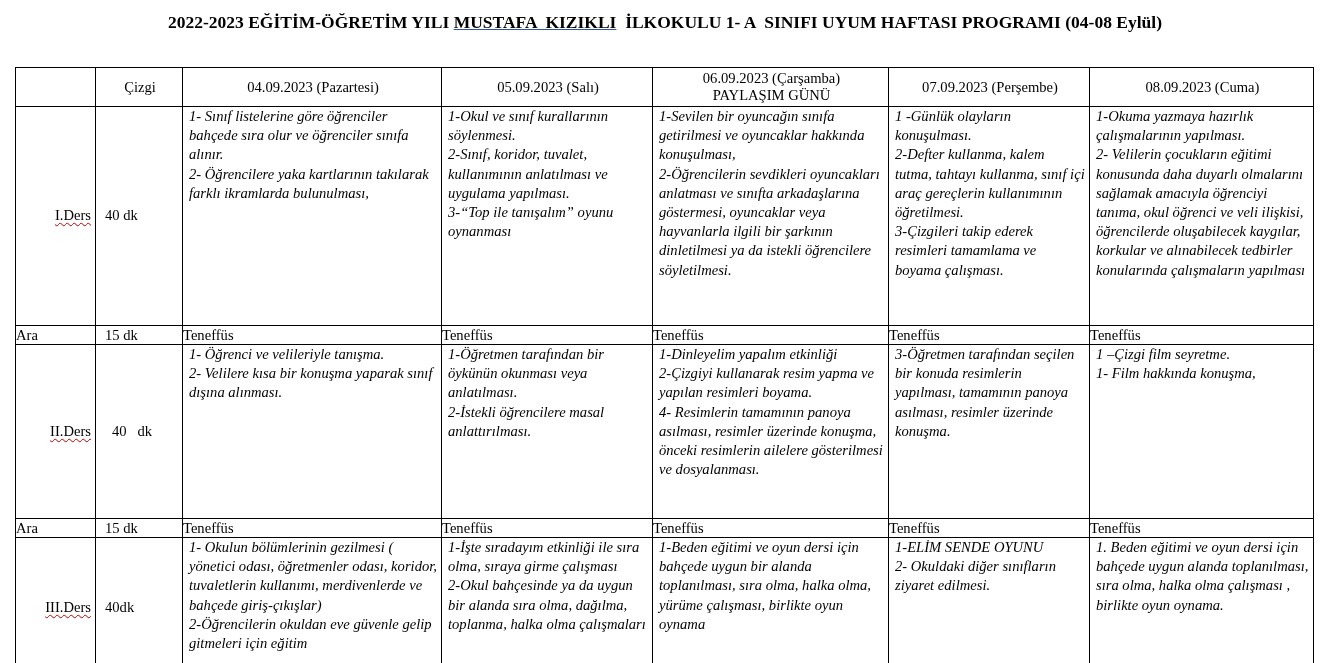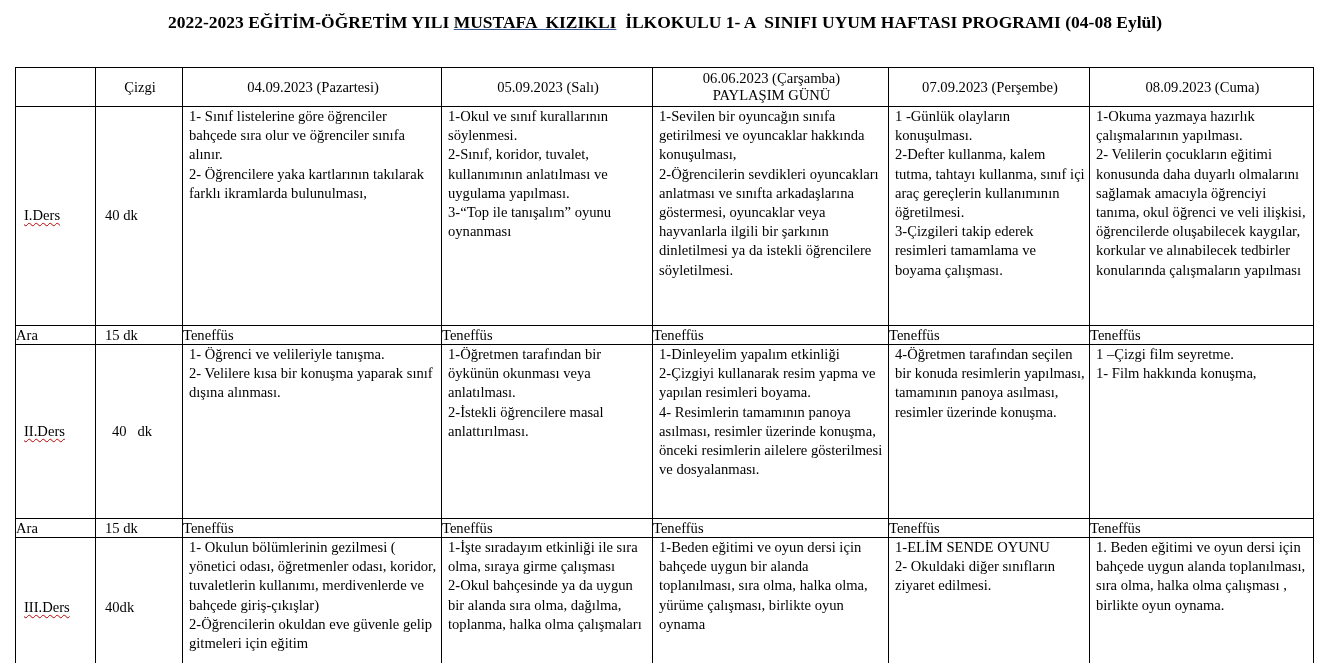--- a/index.html
+++ b/index.html
@@ -5,25 +5,25 @@
   html, body { margin:0; padding:0; background:#ffffff; }
   body { width:1320px; height:663px; overflow:hidden; position:relative;
          font-family:"Liberation Serif", serif; color:#000; }
   .title { position:absolute; top:12px; left:0; width:1330px; text-align:center;
            font-weight:bold; font-size:17.5px; letter-spacing:0; white-space:pre; }
   .title .ul { text-decoration:underline; text-decoration-color:#2f5597;font-family:Liberation Serif, serif; }
   table { position:absolute; top:67px; left:15px; border-collapse:collapse;
           table-layout:fixed; width:1298px; font-size:14.6px; line-height:19.2px; }
   td, th { border:1px solid #000; padding:0 4px 0 6px; vertical-align:top; font-weight:normal; }
   th { text-align:center; vertical-align:middle; height:38px; line-height:17px; }
-  td.lbl { text-align:left; vertical-align:middle; padding-left:8px; }
+  td.lbl { text-align:right; vertical-align:middle; padding-left:8px; }
   td.dur { text-align:left; vertical-align:middle; padding-left:9px; }
   td.ara { text-align:left; vertical-align:middle; height:18px; line-height:17px; padding:0; }
   .squig { text-decoration:underline wavy #c00000; text-decoration-thickness:1px; text-underline-offset:2px; }
-  .cell-text { white-space:pre-line; }
+  .cell-text { white-space:pre-line;font-style:italic; }
   tr.r1 td { height:218px; }
   tr.r2 td { height:173px;margin-top:32px; }
   tr.r3 td { height:140px; }
 </style>
 </head>
 <body>
 
 <div class="title"><span>2022-2023 EĞİTİM-ÖĞRETİM YILI </span><span class="ul">MUSTAFA  KIZIKLI</span><span>  İLKOKULU 1- A  SINIFI UYUM HAFTASI PROGRAMI (04-08 Eylül)</span></div>
 
 <table>
@@ -36,21 +36,21 @@
       <col style="width:201px">
       <col style="width:224px">
   </colgroup>
   <tbody>
       <tr>
     <th></th>
     <th>Çizgi</th>
     <th>04.09.2023 (Pazartesi)</th>
     <th>05.09.2023 (Salı)</th>
     <th>
-          <div>06.06.2023 (Çarşamba)</div>
+          <div>06.09.2023 (Çarşamba)</div>
           <div>PAYLAŞIM GÜNÜ</div>
         </th>
     <th>07.09.2023 (Perşembe)</th>
     <th>08.09.2023 (Cuma)</th>
   </tr>
 
   <tr class="r1">
     <td class="lbl"><span class="squig">I.Ders</span></td>
     <td class="dur">40 dk</td>
     <td class="cell-text">1- Sınıf listelerine göre öğrenciler bahçede sıra olur ve öğrenciler sınıfa alınır.
@@ -80,21 +80,21 @@
   <tr class="r2">
     <td class="lbl"><span class="squig">II.Ders</span></td>
     <td class="dur" style="white-space:pre;padding-left:16px">40   dk</td>
     <td class="cell-text">1- Öğrenci ve velileriyle tanışma.
 2- Velilere kısa bir konuşma yaparak sınıf dışına alınması.</td>
     <td class="cell-text">1-Öğretmen tarafından bir öykünün okunması veya anlatılması.
 2-İstekli öğrencilere masal anlattırılması.</td>
     <td class="cell-text">1-Dinleyelim yapalım etkinliği
 2-Çizgiyi kullanarak resim yapma ve yapılan resimleri boyama.
 4- Resimlerin tamamının panoya asılması, resimler üzerinde konuşma, önceki resimlerin ailelere gösterilmesi ve dosyalanması.</td>
-    <td class="cell-text">4-Öğretmen tarafından seçilen bir konuda resimlerin yapılması, tamamının panoya asılması, resimler üzerinde konuşma.</td>
+    <td class="cell-text">3-Öğretmen tarafından seçilen bir konuda resimlerin yapılması, tamamının panoya asılması, resimler üzerinde konuşma.</td>
     <td class="cell-text">1 –Çizgi film seyretme.
 1- Film hakkında konuşma,</td>
   </tr>
 
   <tr>
     <td class="ara">Ara</td>
     <td class="ara" style="text-align:left;padding-left:9px">15 dk</td>
     <td class="ara">Teneffüs</td>
     <td class="ara">Teneffüs</td>
     <td class="ara">Teneffüs</td>

